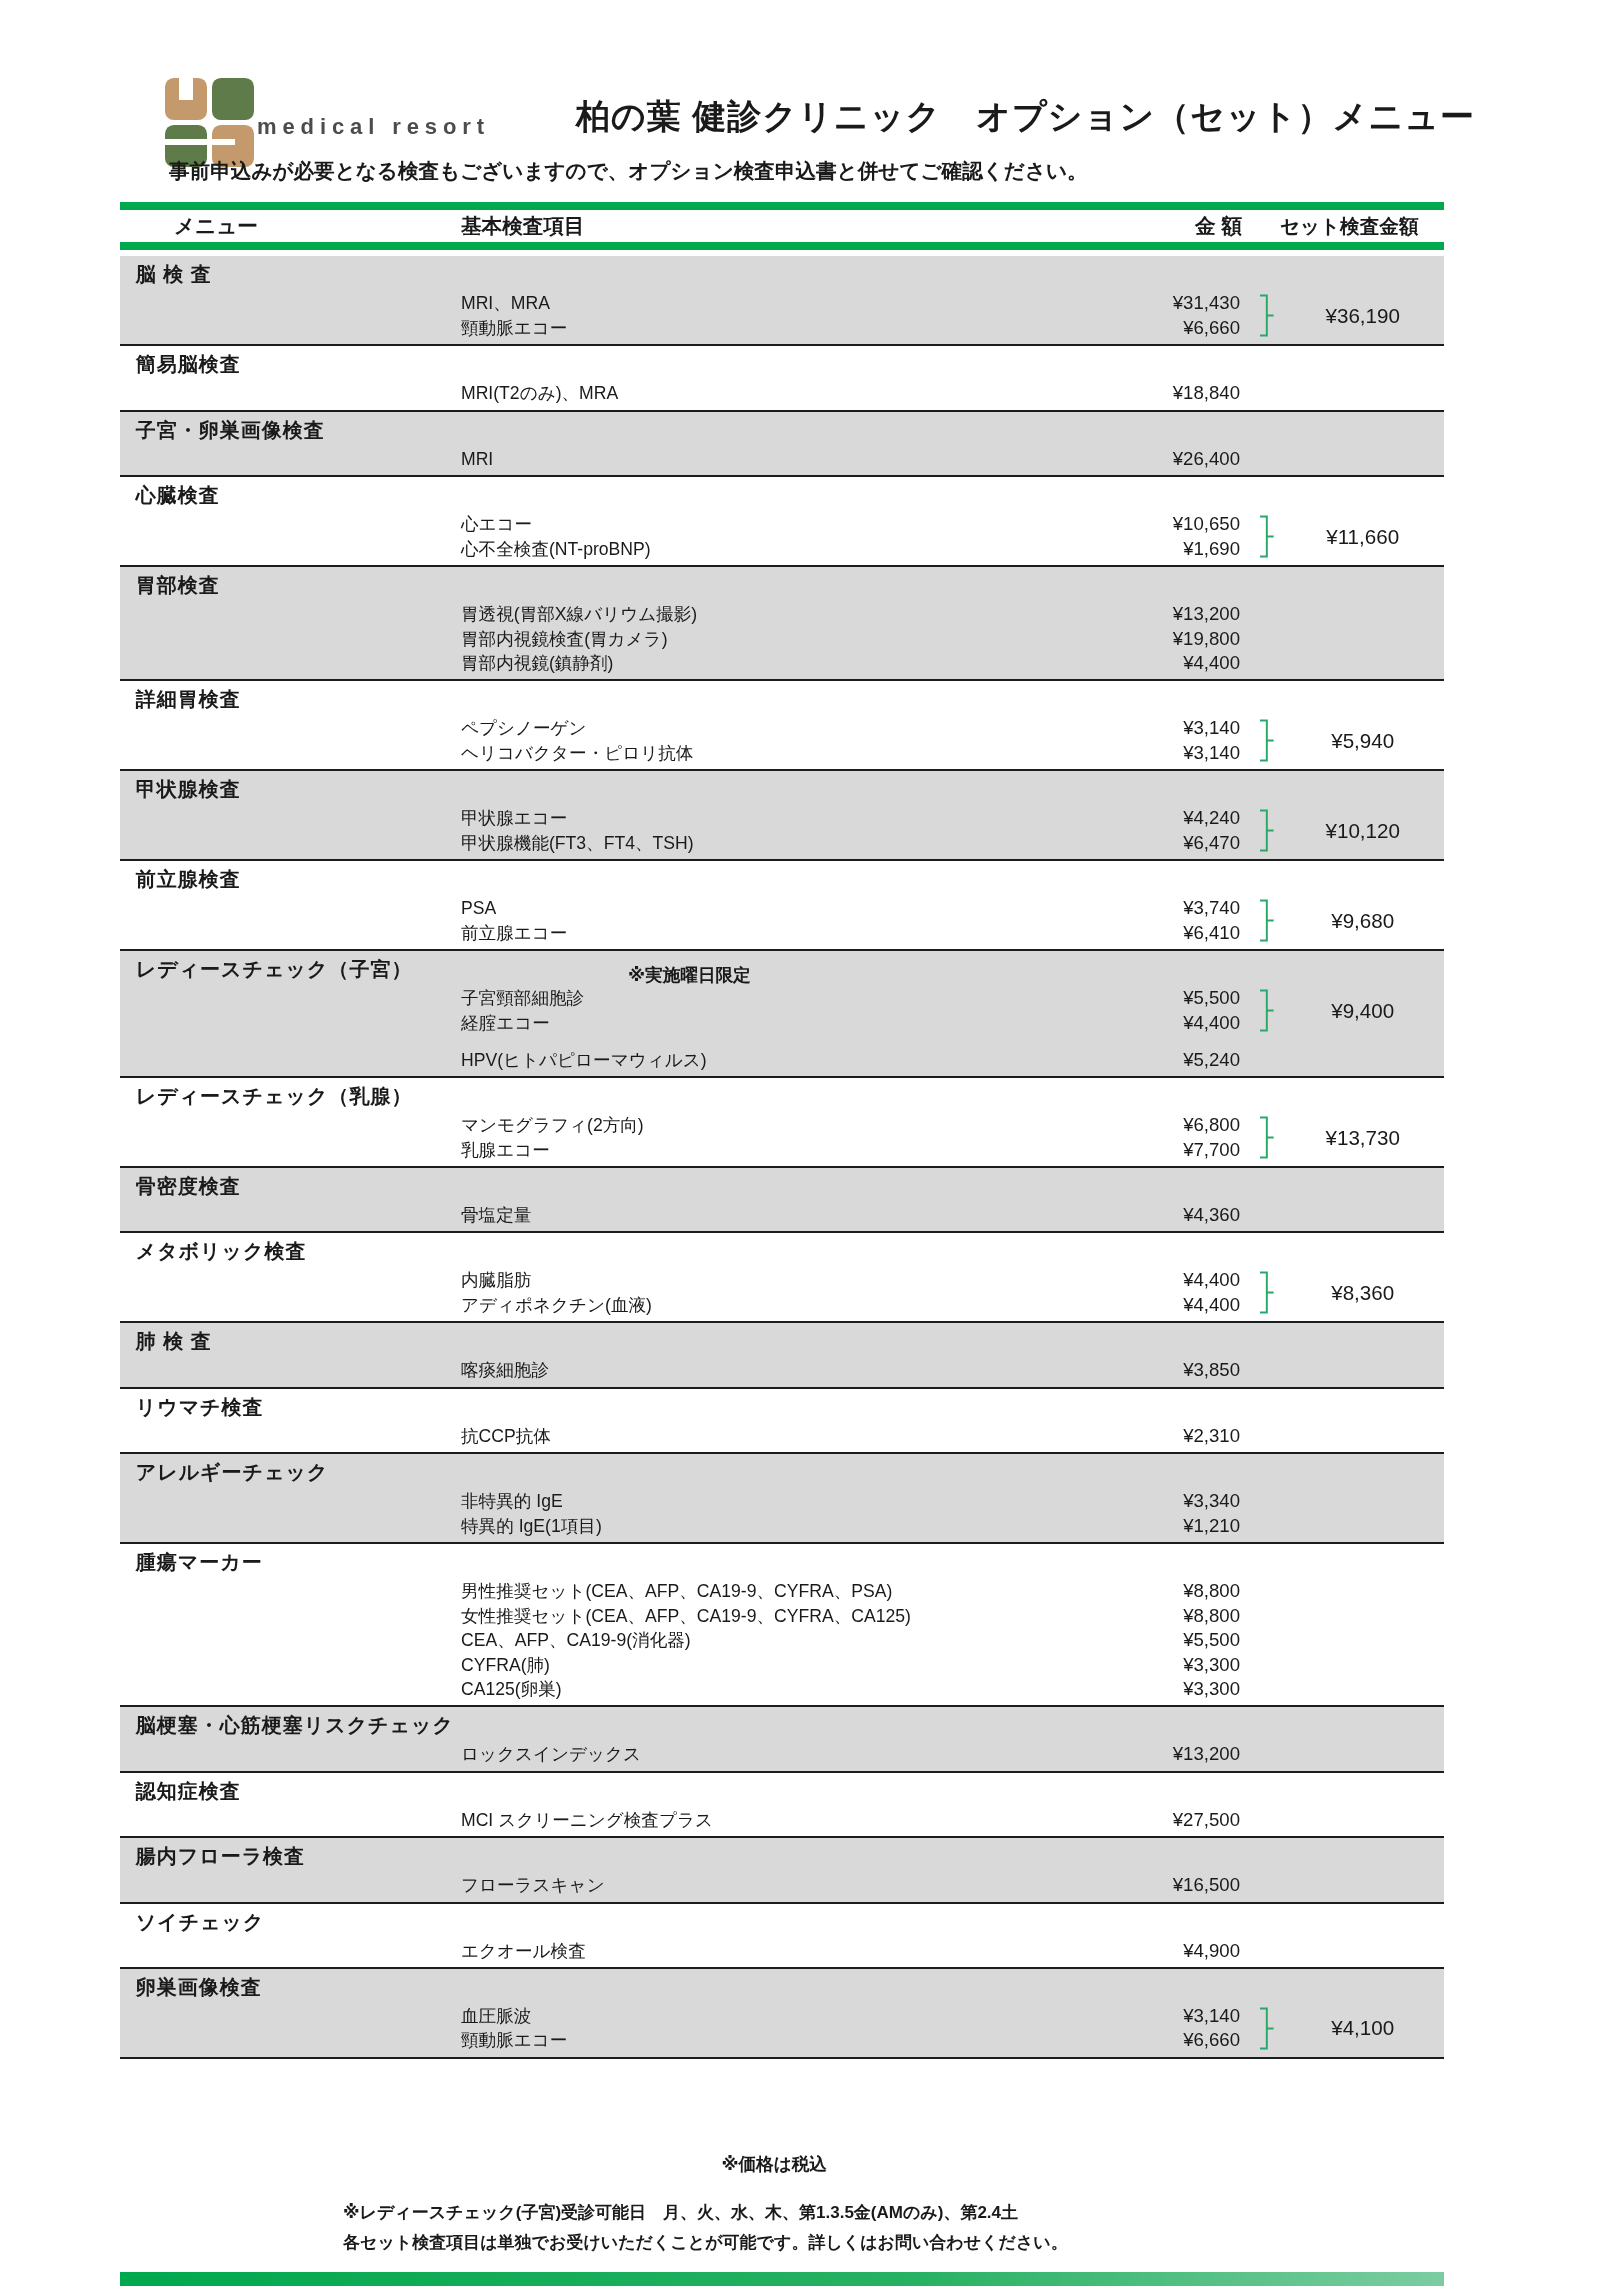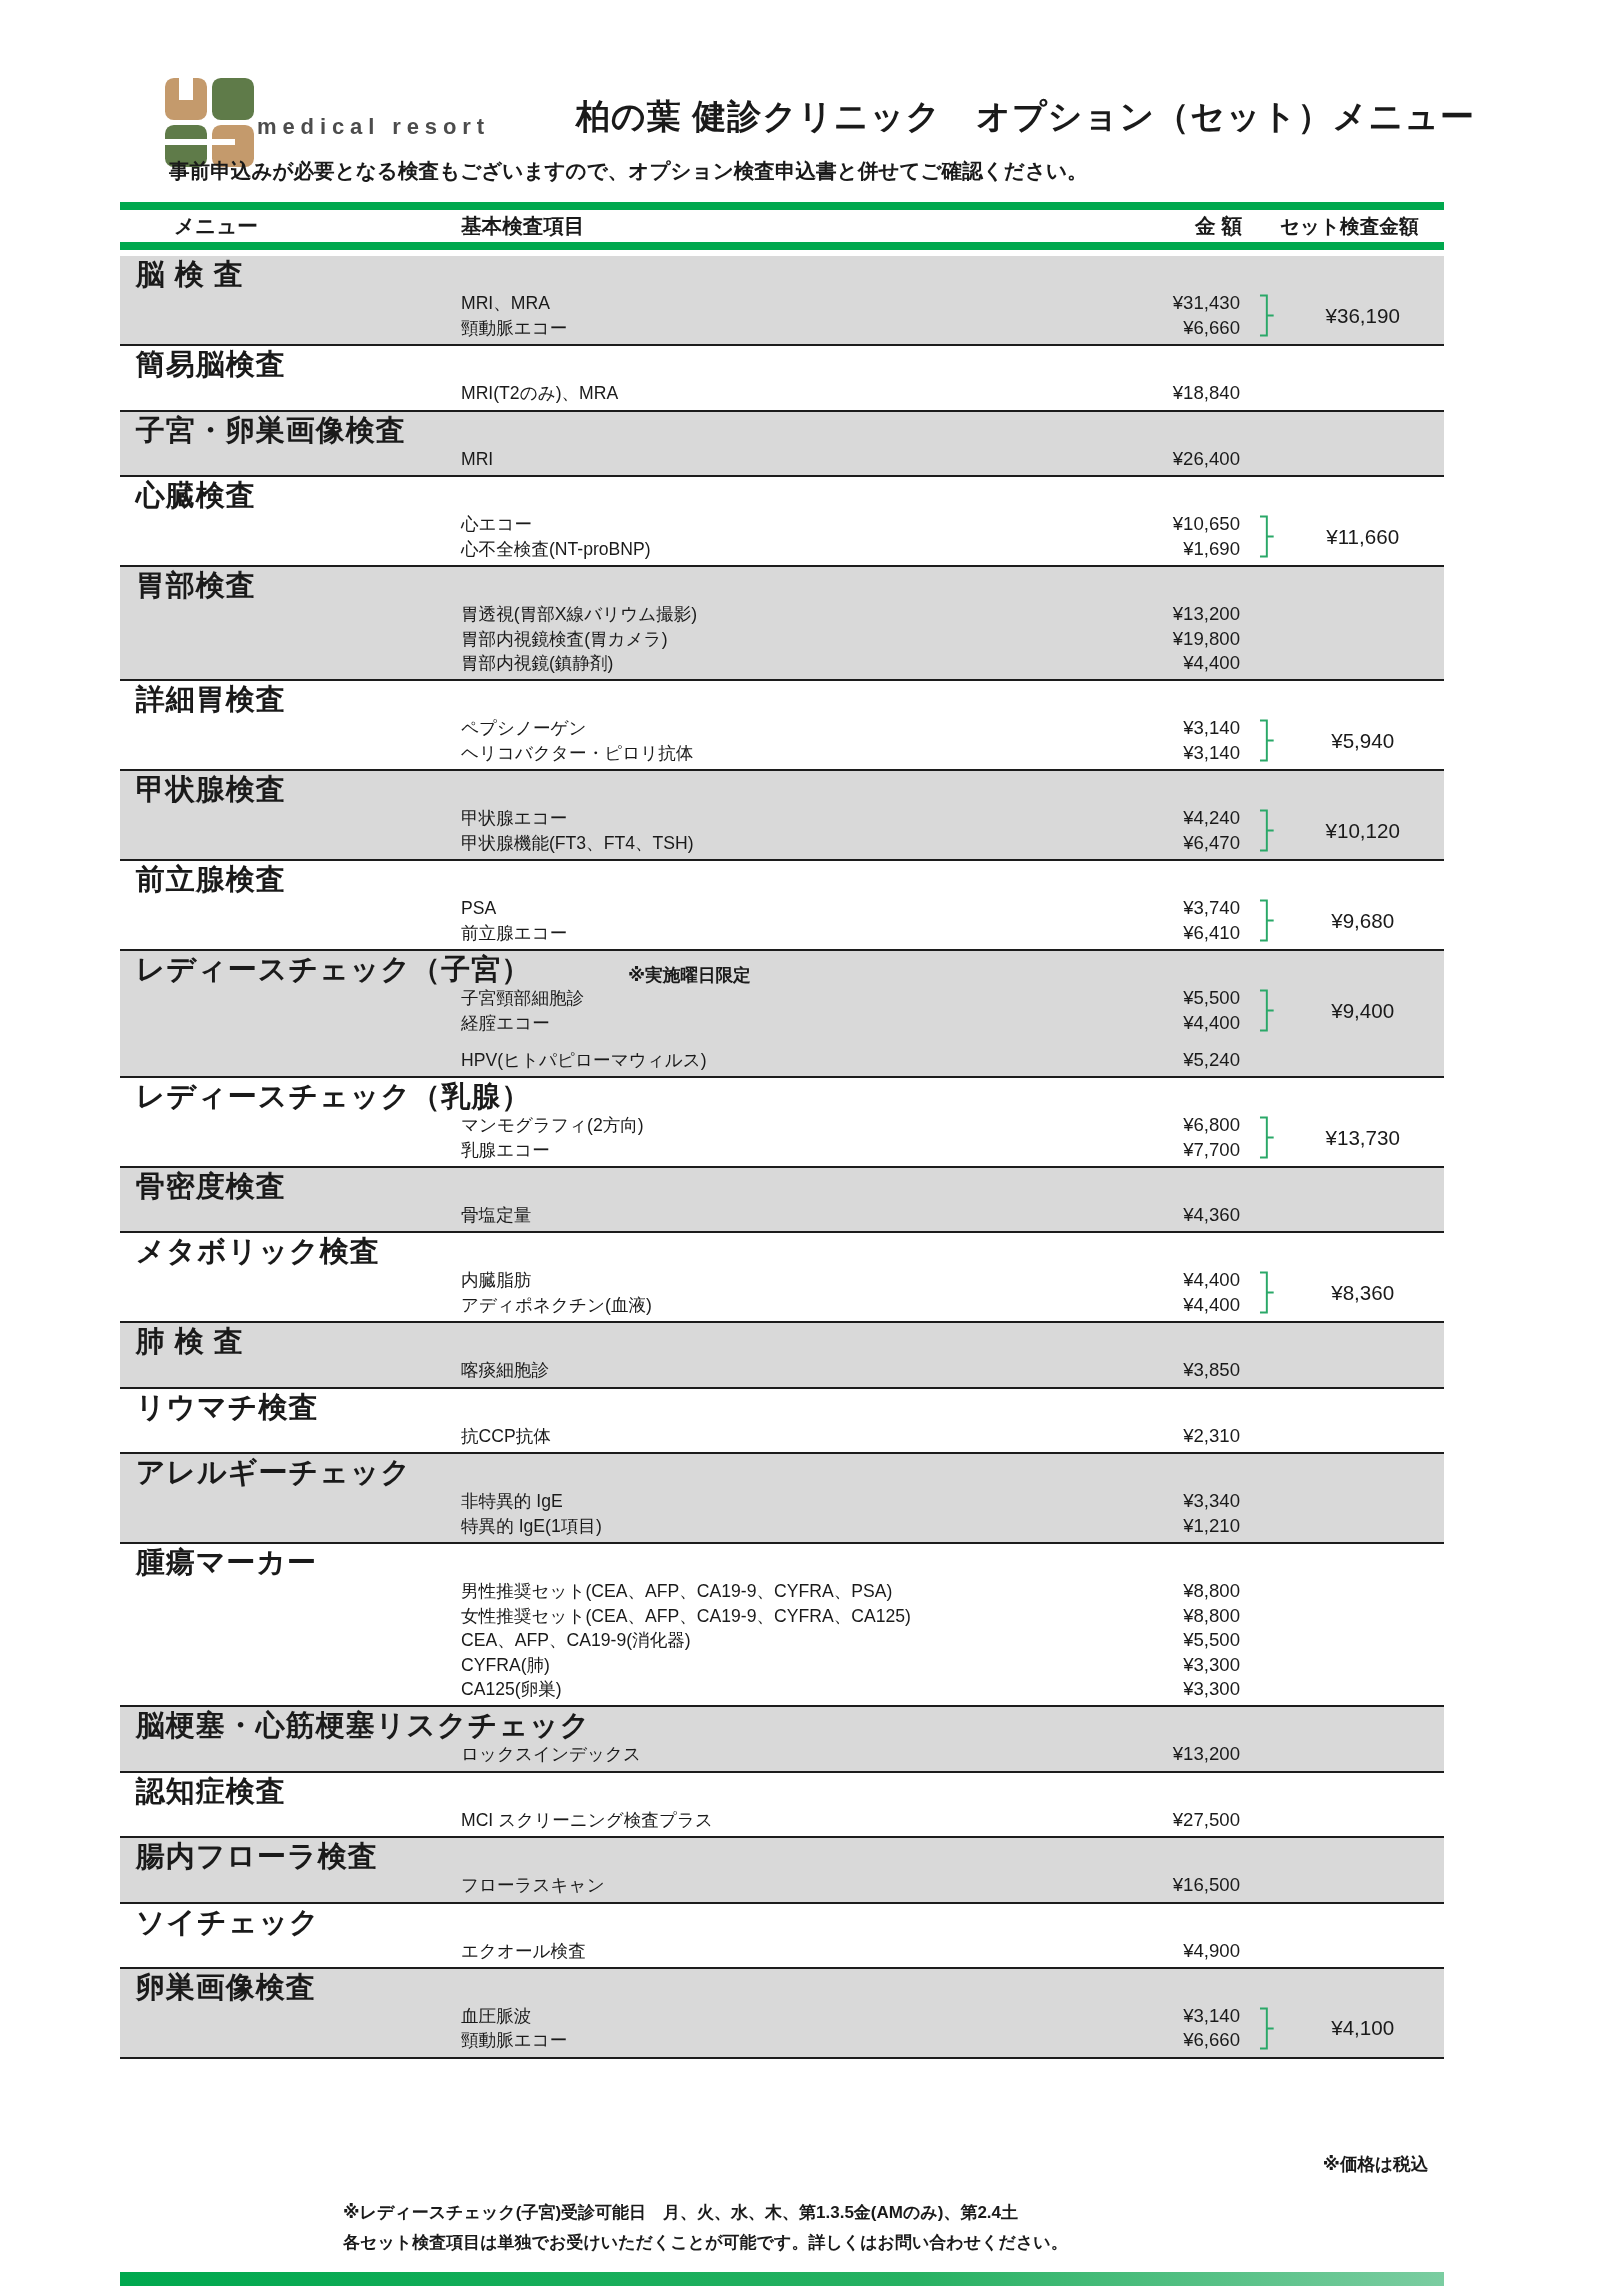--- a/index.html
+++ b/index.html
@@ -25,33 +25,33 @@
   .header-row{position:relative;height:32px;line-height:32px;font-weight:bold;font-size:20.6px;}
   .col-menu{position:absolute;left:54px;}
   .col-item{position:absolute;left:341px;}
   .col-price{position:absolute;right:202px;}
   .col-set{position:absolute;right:25.5px;font-size:19.6px;}
 
   .sections{margin-top:6.9px;}
   .section{position:relative;border-bottom:2.9px solid #1c1c1c;padding-bottom:3.9px;}
   .section.shaded{background:#d9d9d9;}
   .cat-row{height:35px;line-height:37px;position:relative;}
-  .cat-name{position:absolute;left:15.7px;font-size:29px;font-weight:bold;letter-spacing:1px;white-space:nowrap;}
+  .cat-name{position:absolute;left:15.7px;font-size:20px;font-weight:bold;letter-spacing:1px;white-space:nowrap;}
   .cat-note{position:absolute;left:508px;font-size:17.6px;font-weight:bold;top:5.9px;white-space:nowrap;}
   .item-row{position:relative;height:24.5px;line-height:24.5px;font-size:17.6px;}
   .item-row.gap{margin-top:12.7px;}
   .item-label{position:absolute;left:341px;white-space:nowrap;}
   .item-price{position:absolute;right:204px;font-size:18.6px;letter-spacing:0px;}
   .set-group{position:absolute;right:0;width:323px;pointer-events:none;}
   .set-bracket{position:absolute;right:169px;top:0;}
   .set-price{position:absolute;right:7.8px;width:147px;text-align:center;font-size:20.6px;top:50%;transform:translateY(-50%);}
 
   
   .footer{position:absolute;left:120px;width:1324px;top:2152px;}
-  .tax-note{text-align:right;padding-right:15.7px;font-size:17.6px;font-weight:bold;}
+  .tax-note{text-align:center;padding-right:15.7px;font-size:17.6px;font-weight:bold;}
   .foot-notes{margin-top:21.6px;padding-left:223px;font-size:17px;font-weight:bold;line-height:30px;}
   .bottom-bar{position:absolute;left:120px;top:2272px;width:1324px;height:13.7px;
     background:linear-gradient(90deg,#00a84e 0%,#27b162 60%,#7bcda1 100%);}
 </style>
 </head>
 <body>
 
 <div class="page">
 
   <div class="logo-mark">

